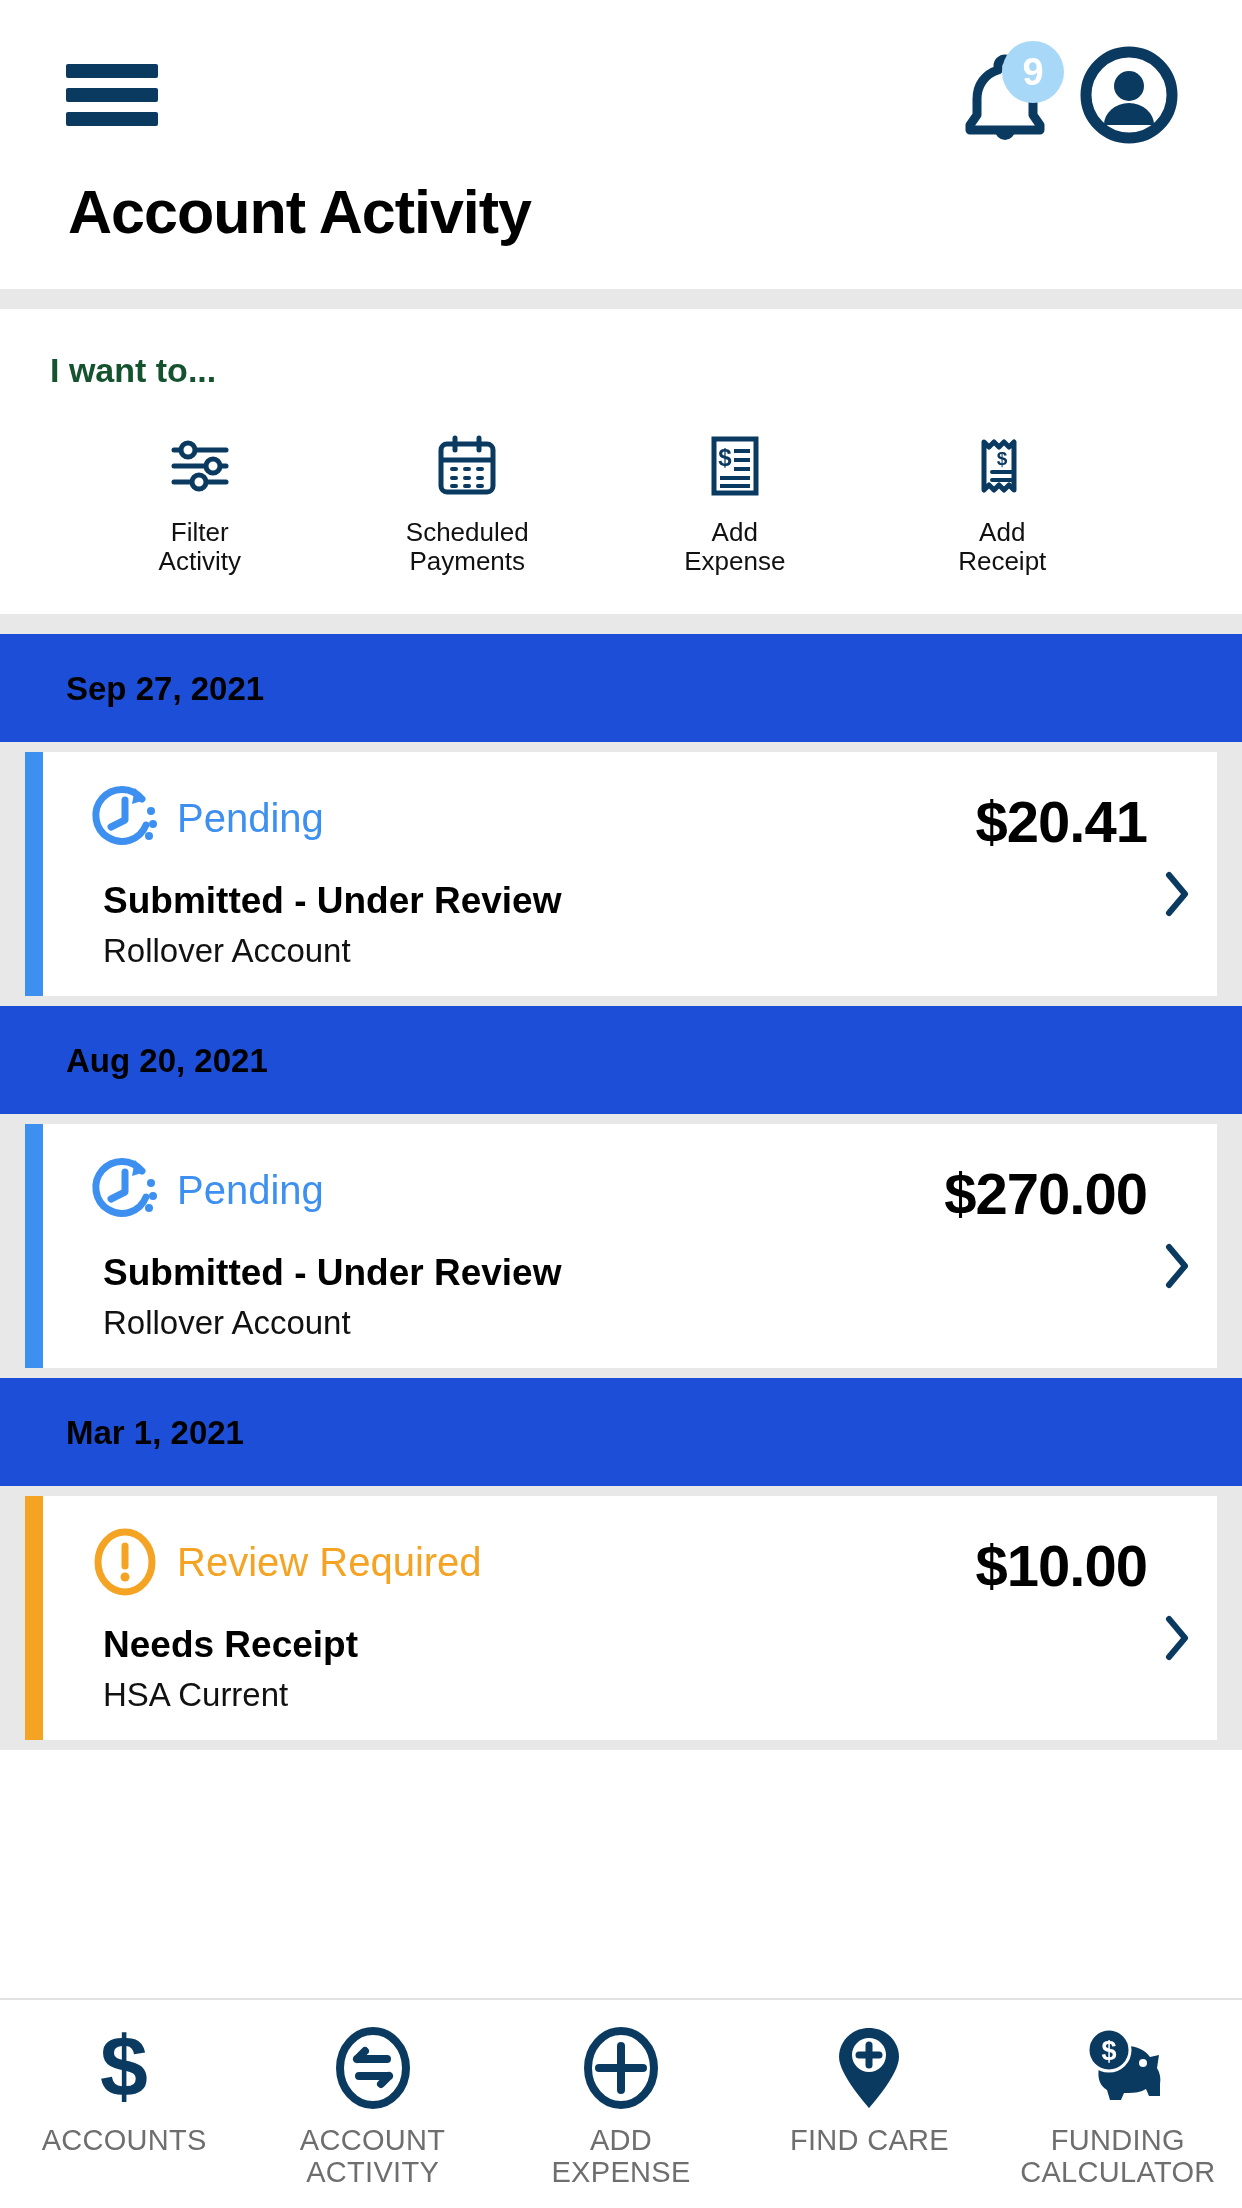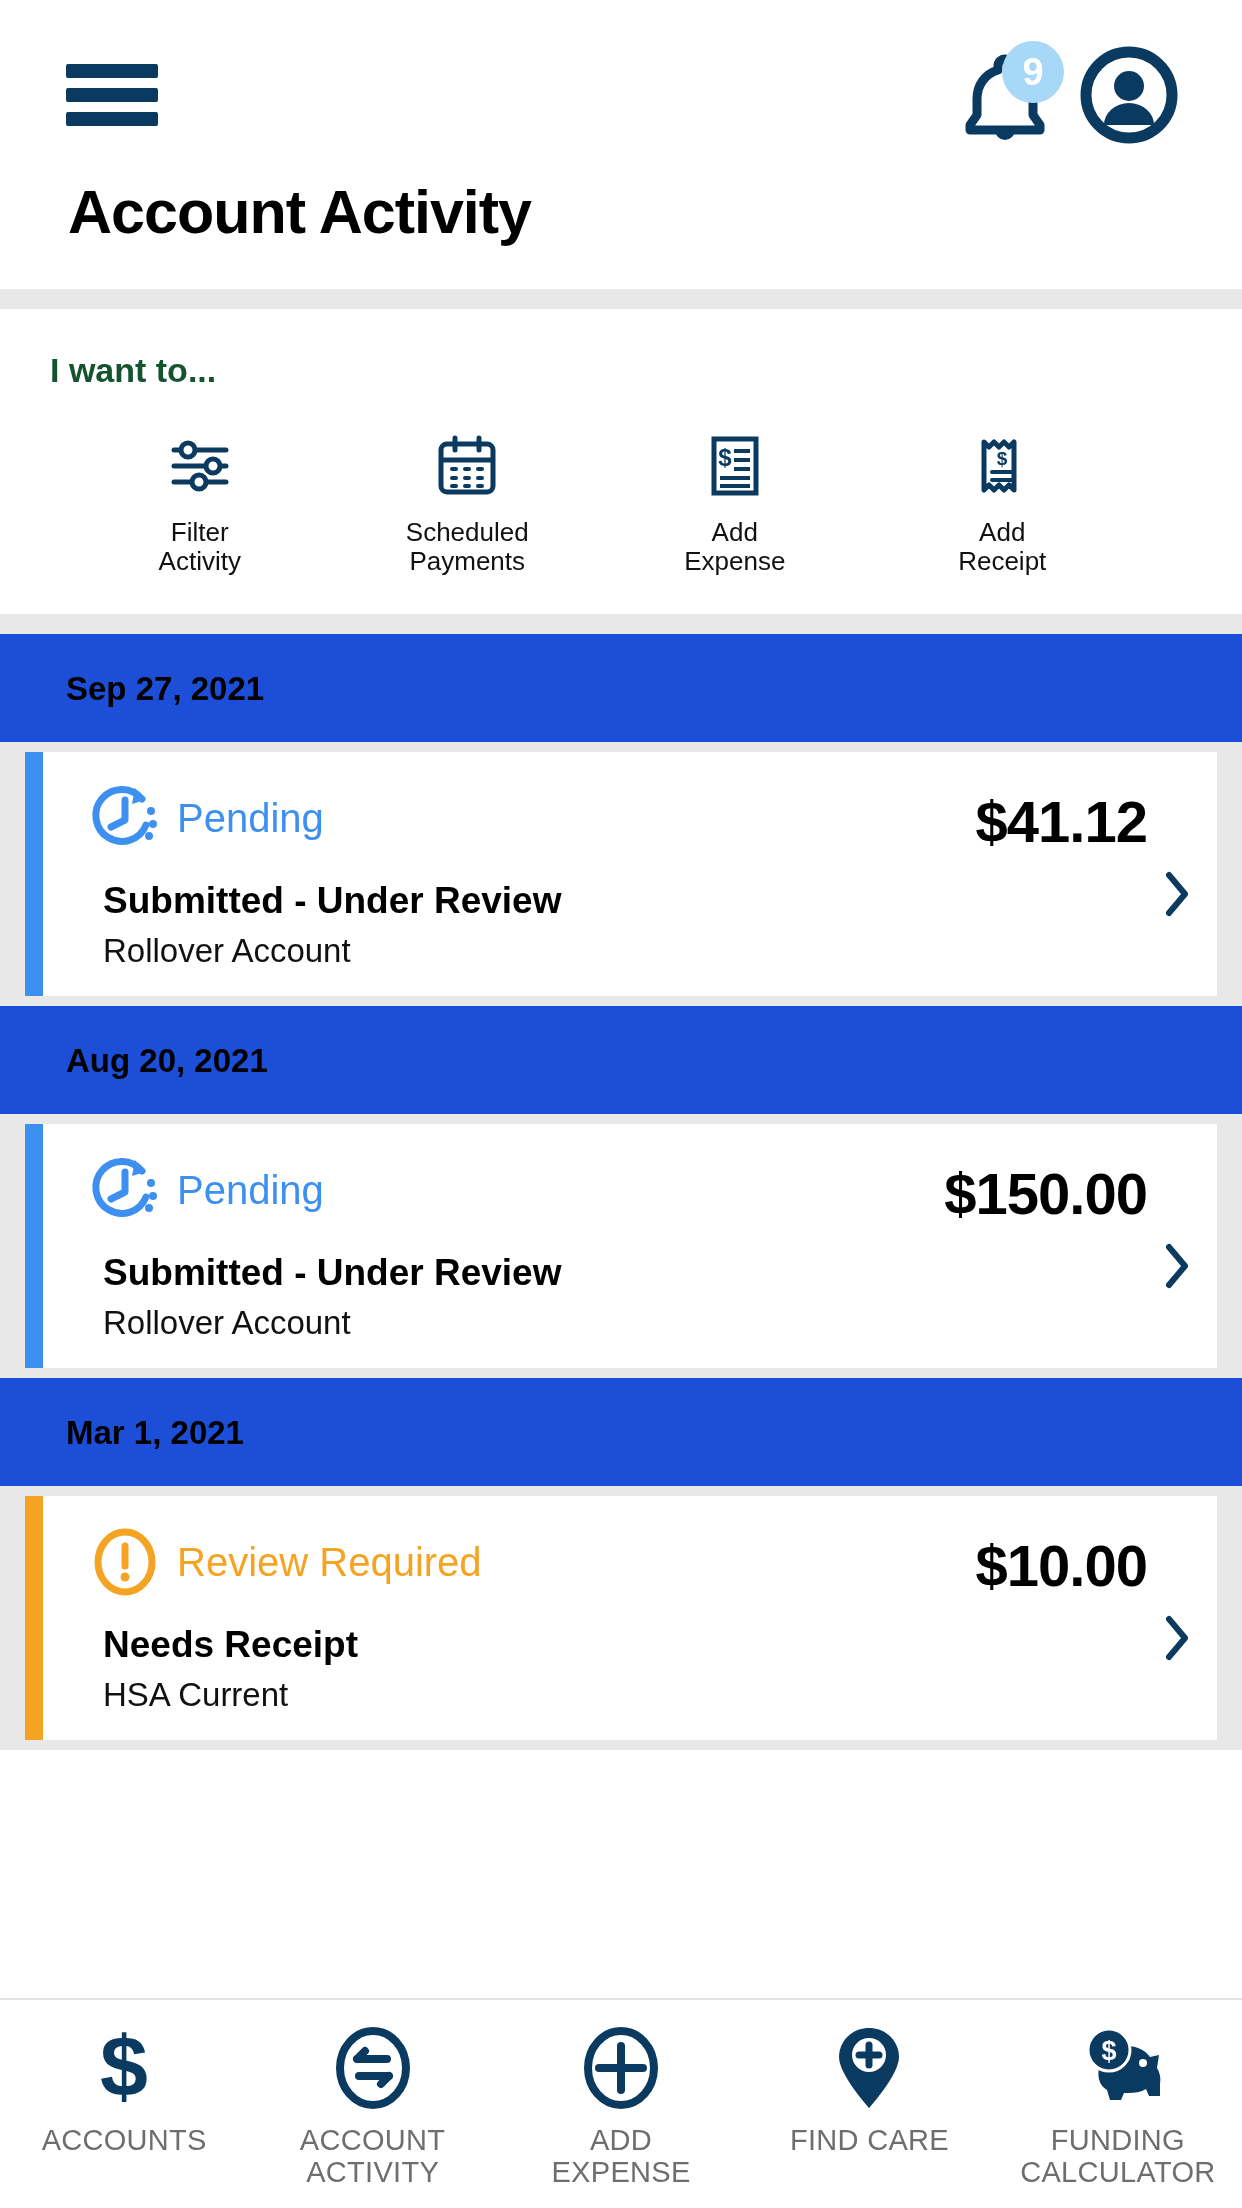--- a/index.html
+++ b/index.html
@@ -378,21 +378,21 @@
                 <circle cx="64" cy="31" r="4" fill="#3d90f0"></circle>
                 <circle cx="66" cy="44" r="4" fill="#3d90f0"></circle>
                 <circle cx="62" cy="56" r="4" fill="#3d90f0"></circle>
               </svg>
               <span class="status-text pending">Pending</span>
             </div>
             <div class="tx-title">Submitted - Under Review</div>
             <div class="tx-sub">Rollover Account</div>
           </div>
           <div class="tx-right">
-            <span class="tx-amount">$41.12</span>
+            <span class="tx-amount">$20.41</span>
             <svg class="chev" viewBox="0 0 26 46">
               <path d="M4 4 L20 23 L4 42" fill="none" stroke="#0b3a61" stroke-width="6" stroke-linecap="round" stroke-linejoin="round"></path>
             </svg>
           </div>
         </div>
       </div>
     </div>
 
     <div class="date-header">Aug 20, 2021</div>
     <div class="card-band">
@@ -408,21 +408,21 @@
                 <circle cx="64" cy="31" r="4" fill="#3d90f0"></circle>
                 <circle cx="66" cy="44" r="4" fill="#3d90f0"></circle>
                 <circle cx="62" cy="56" r="4" fill="#3d90f0"></circle>
               </svg>
               <span class="status-text pending">Pending</span>
             </div>
             <div class="tx-title">Submitted - Under Review</div>
             <div class="tx-sub">Rollover Account</div>
           </div>
           <div class="tx-right">
-            <span class="tx-amount">$150.00</span>
+            <span class="tx-amount">$270.00</span>
             <svg class="chev" viewBox="0 0 26 46">
               <path d="M4 4 L20 23 L4 42" fill="none" stroke="#0b3a61" stroke-width="6" stroke-linecap="round" stroke-linejoin="round"></path>
             </svg>
           </div>
         </div>
       </div>
     </div>
 
     <div class="date-header">Mar 1, 2021</div>
     <div class="card-band">

